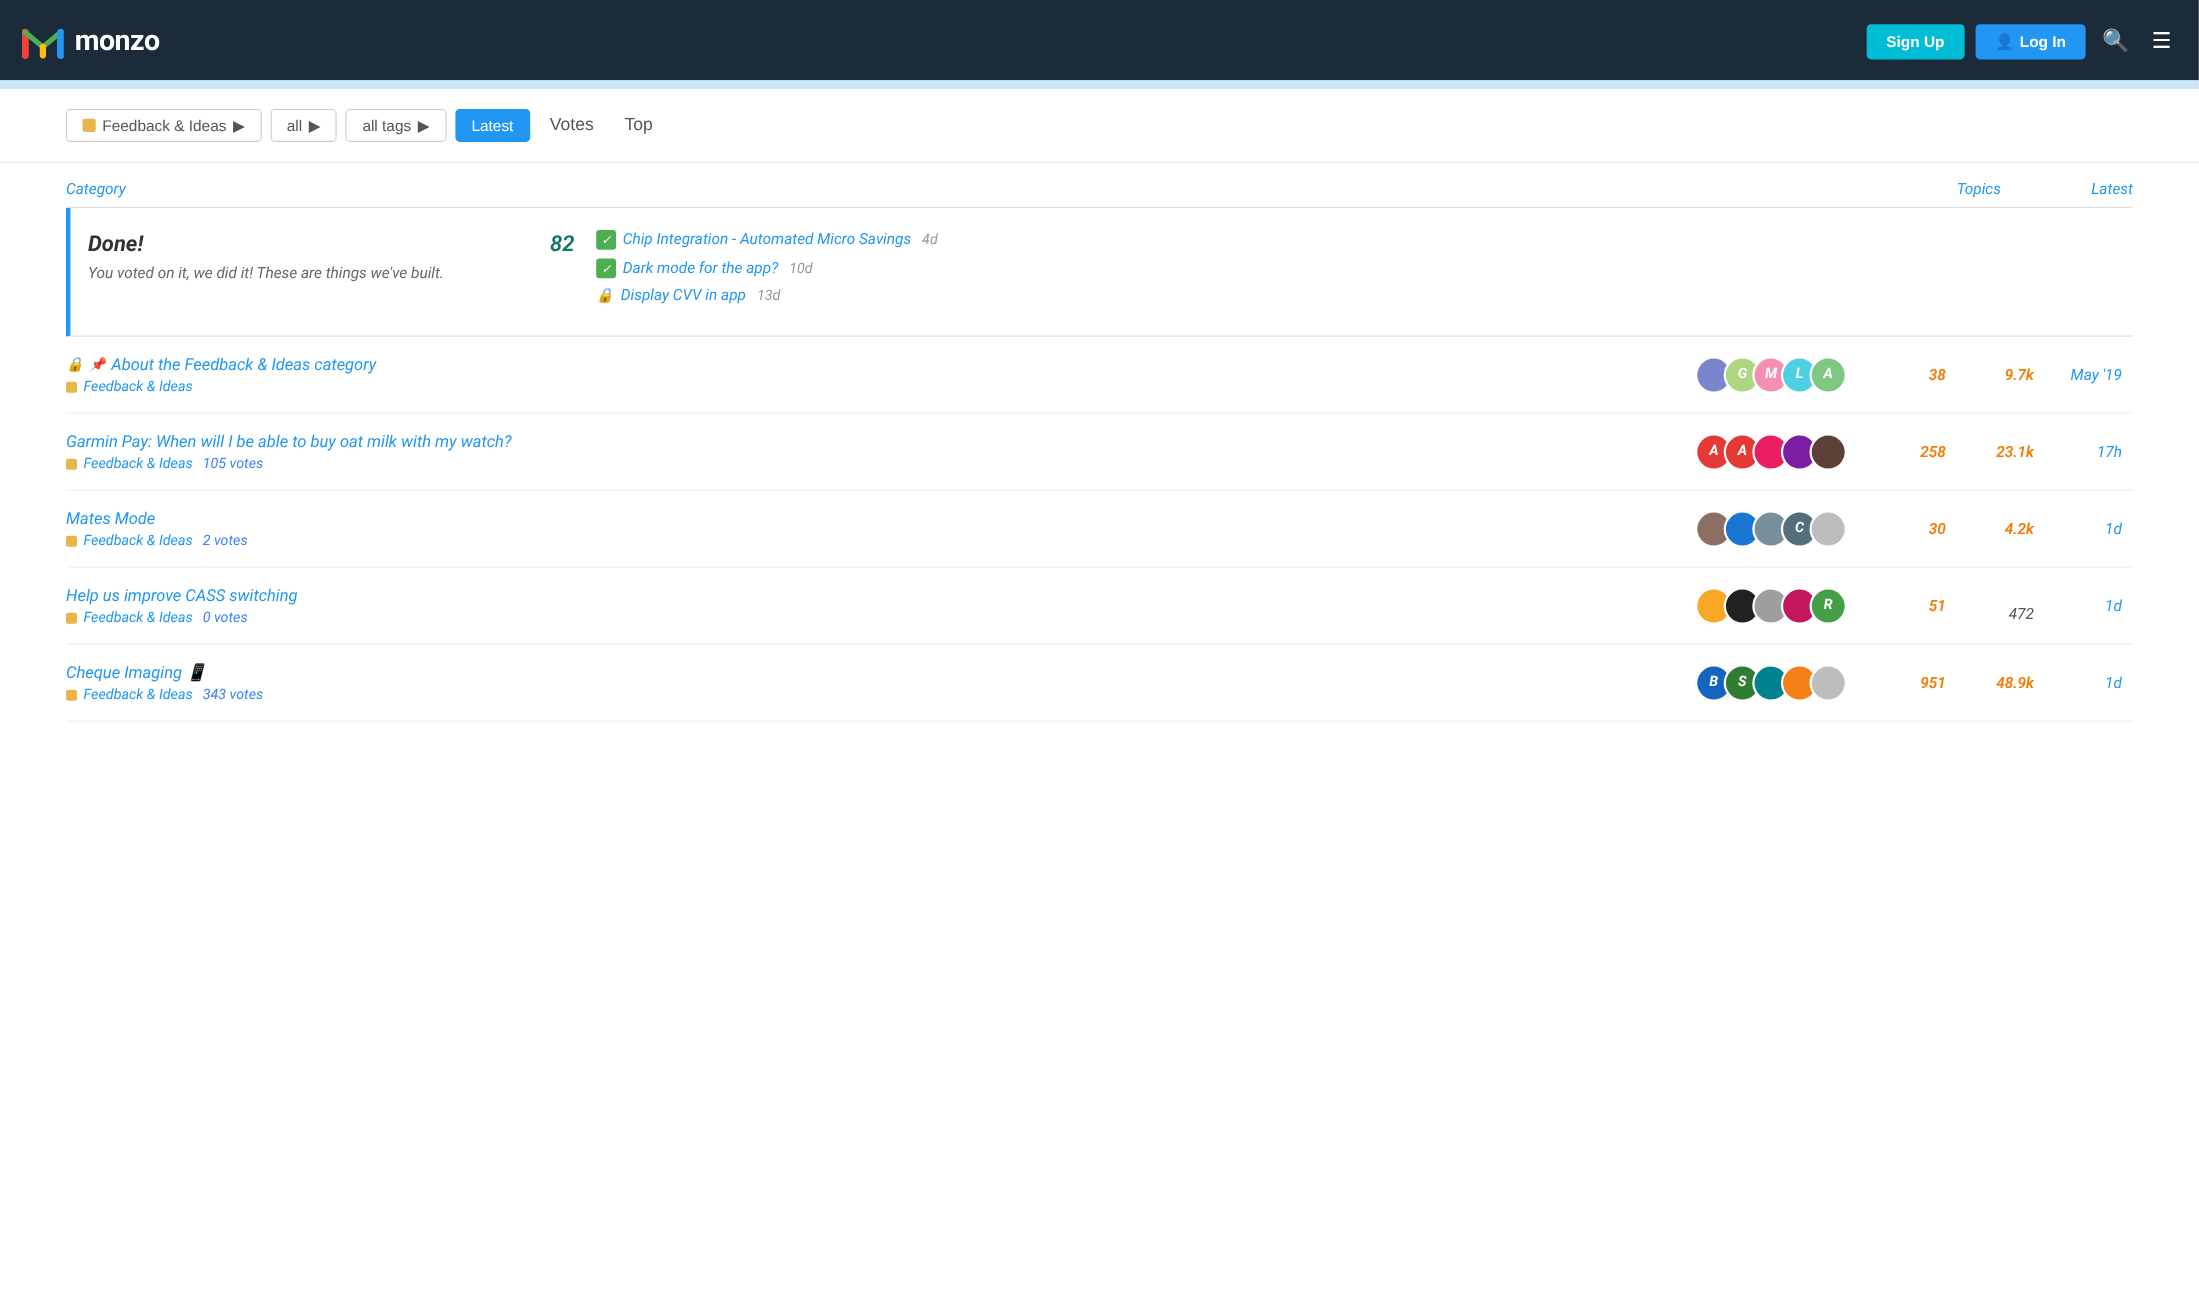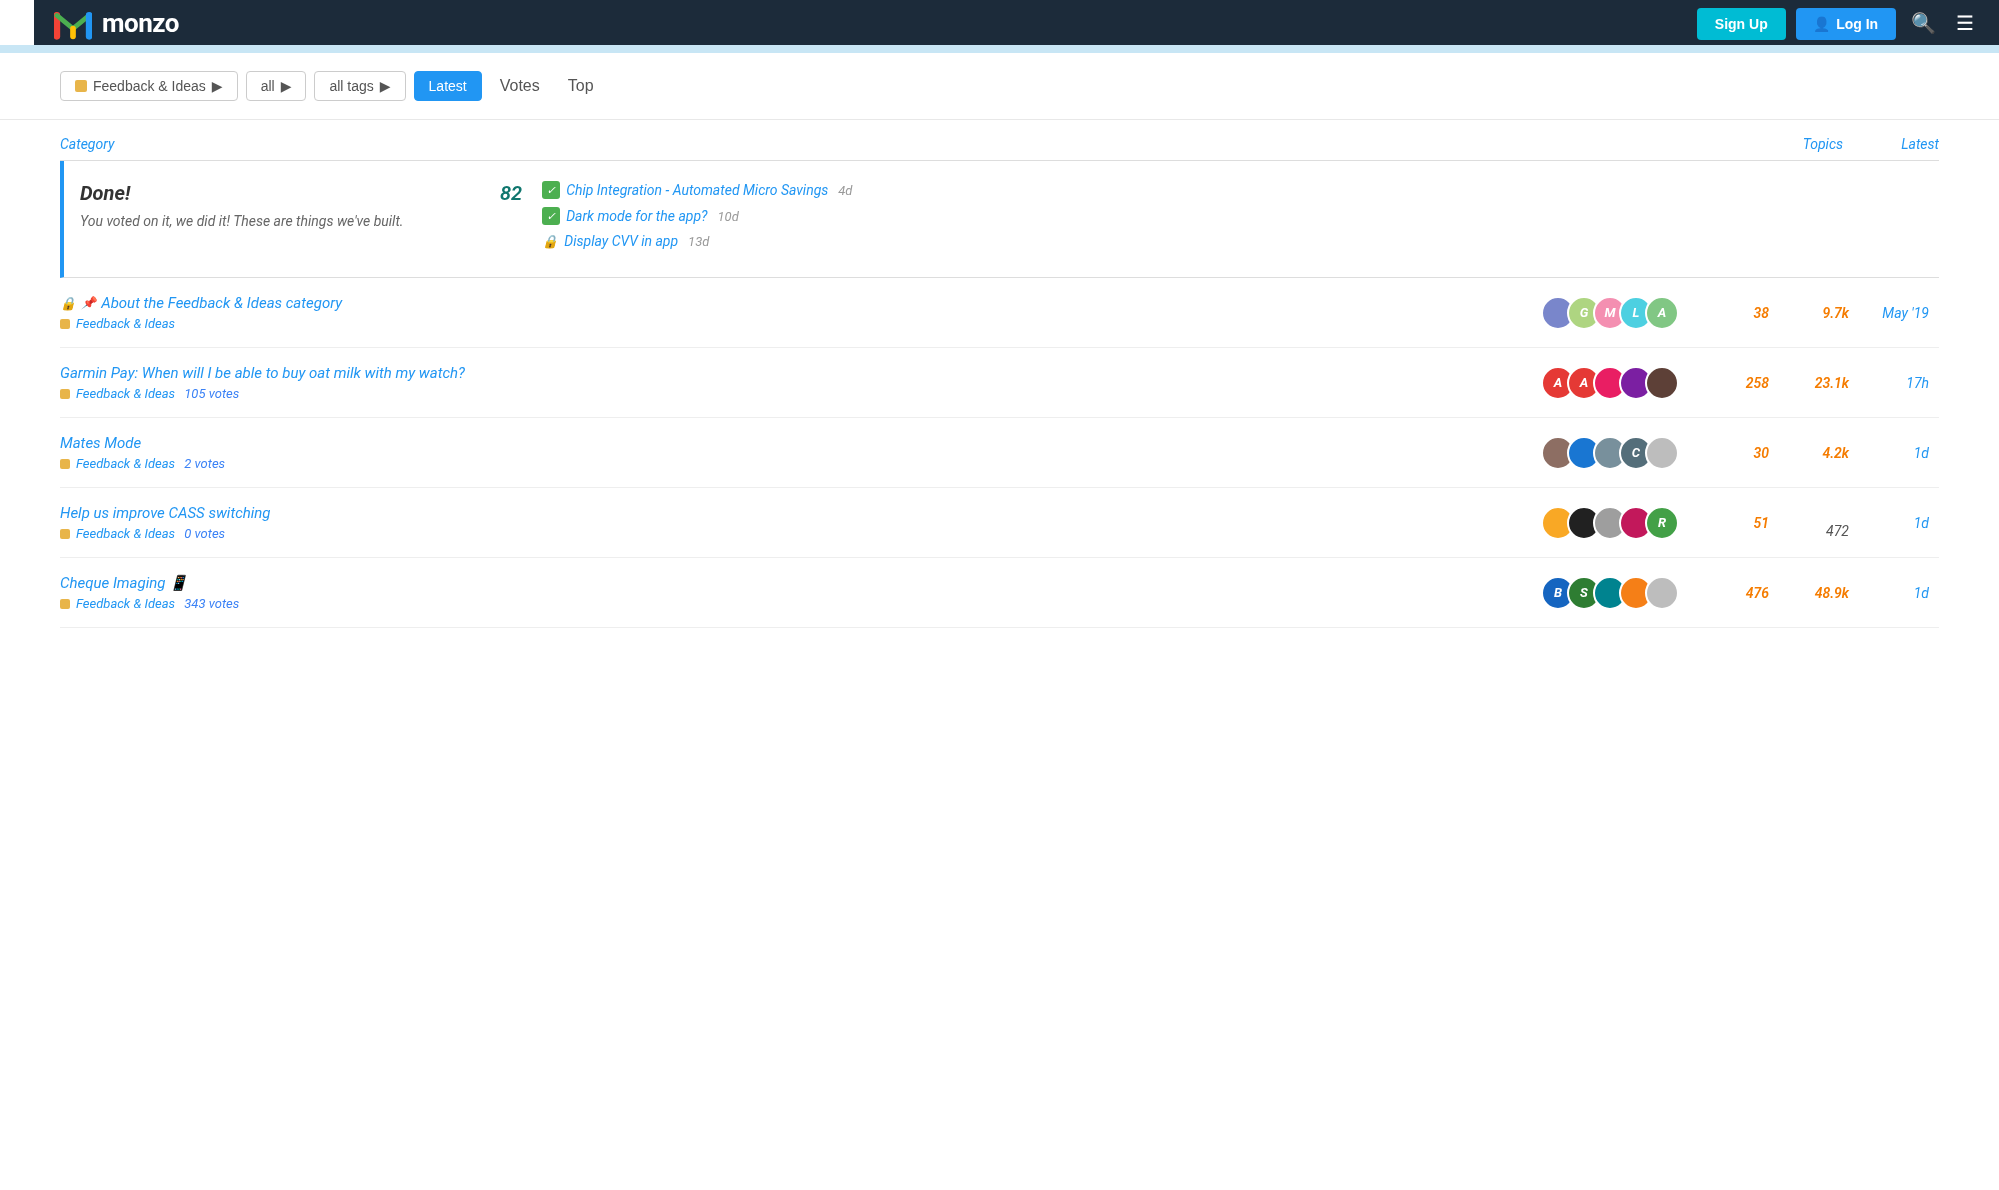--- a/index.html
+++ b/index.html
@@ -4,23 +4,22 @@
   <style>
     * { box-sizing: border-box; margin: 0; padding: 0; }
     body { font-family: -apple-system, BlinkMacSystemFont, 'Segoe UI', Roboto, sans-serif; background: #fff; color: #333; }
 
     
     .header {
       background: #1c2b3a;
       display: flex;
       align-items: center;
       padding: 0 20px;
-      height: 45px;
+      height: 73px;
       justify-content: space-between;
-      margin-left: 34px;
     }
     .header-left { display: flex; align-items: center; gap: 10px; }
     .logo-text { color: #fff; font-size: 26px; font-weight: 700; letter-spacing: -0.5px; }
     .monzo-m {
       width: 38px;
       height: 38px;
     }
     .header-right { display: flex; align-items: flex-end; gap: 10px; }
     .btn-signup {
       background: #00bcd4;
@@ -99,21 +98,21 @@
 
     
     .cat-header {
       display: flex;
       padding: 16px 0 8px;
       border-bottom: 1px solid #ddd;
       color: #2196f3;
       font-size: 14px;
     }
     .cat-header-topic { flex: 1; }
-    .cat-header-right { display: flex; gap: 36px; align-items: center; }
+    .cat-header-right { display: flex; gap: 60px; align-items: center; }
     .cat-header-col { min-width: 60px; text-align: right; }
     .done-title { font-size: 20px; font-weight: 700; color: #333; margin-bottom: 8px; }
     .done-desc { font-size: 14px; color: #666; }
     .done-topic-item { display: flex; align-items: center; gap: 6px; margin-bottom: 8px; font-size: 14px; color: #2196f3; cursor: pointer; }
     .done-topic-age { color: #999; font-size: 13px; margin-left: 4px; }
     .green-check { 
       width: 18px; height: 18px; background: #4caf50; border-radius: 3px;
       display: inline-flex; align-items: center; justify-content: center;
       color: #fff; font-size: 11px; flex-shrink: 0;
     }
@@ -381,20 +380,20 @@
       </div>
     </div>
     <div class="topic-row-right">
       <div class="avatars">
             <div class="avatar" style="background:#1565c0">B</div>
             <div class="avatar" style="background:#2e7d32">S</div>
             <div class="avatar" style="background:#00838f"></div>
             <div class="avatar" style="background:#f57f17"></div>
             <div class="avatar" style="background:#bdbdbd"></div>
           </div>
-      <div class="topic-stat stat-orange">476</div>
+      <div class="topic-stat stat-orange">951</div>
       <div class="topic-stat stat-orange">48.9k</div>
       <div class="topic-stat stat-blue">1d</div>
     </div>
   </div>
     </div>
 
 </div>
 
 </body></html>

